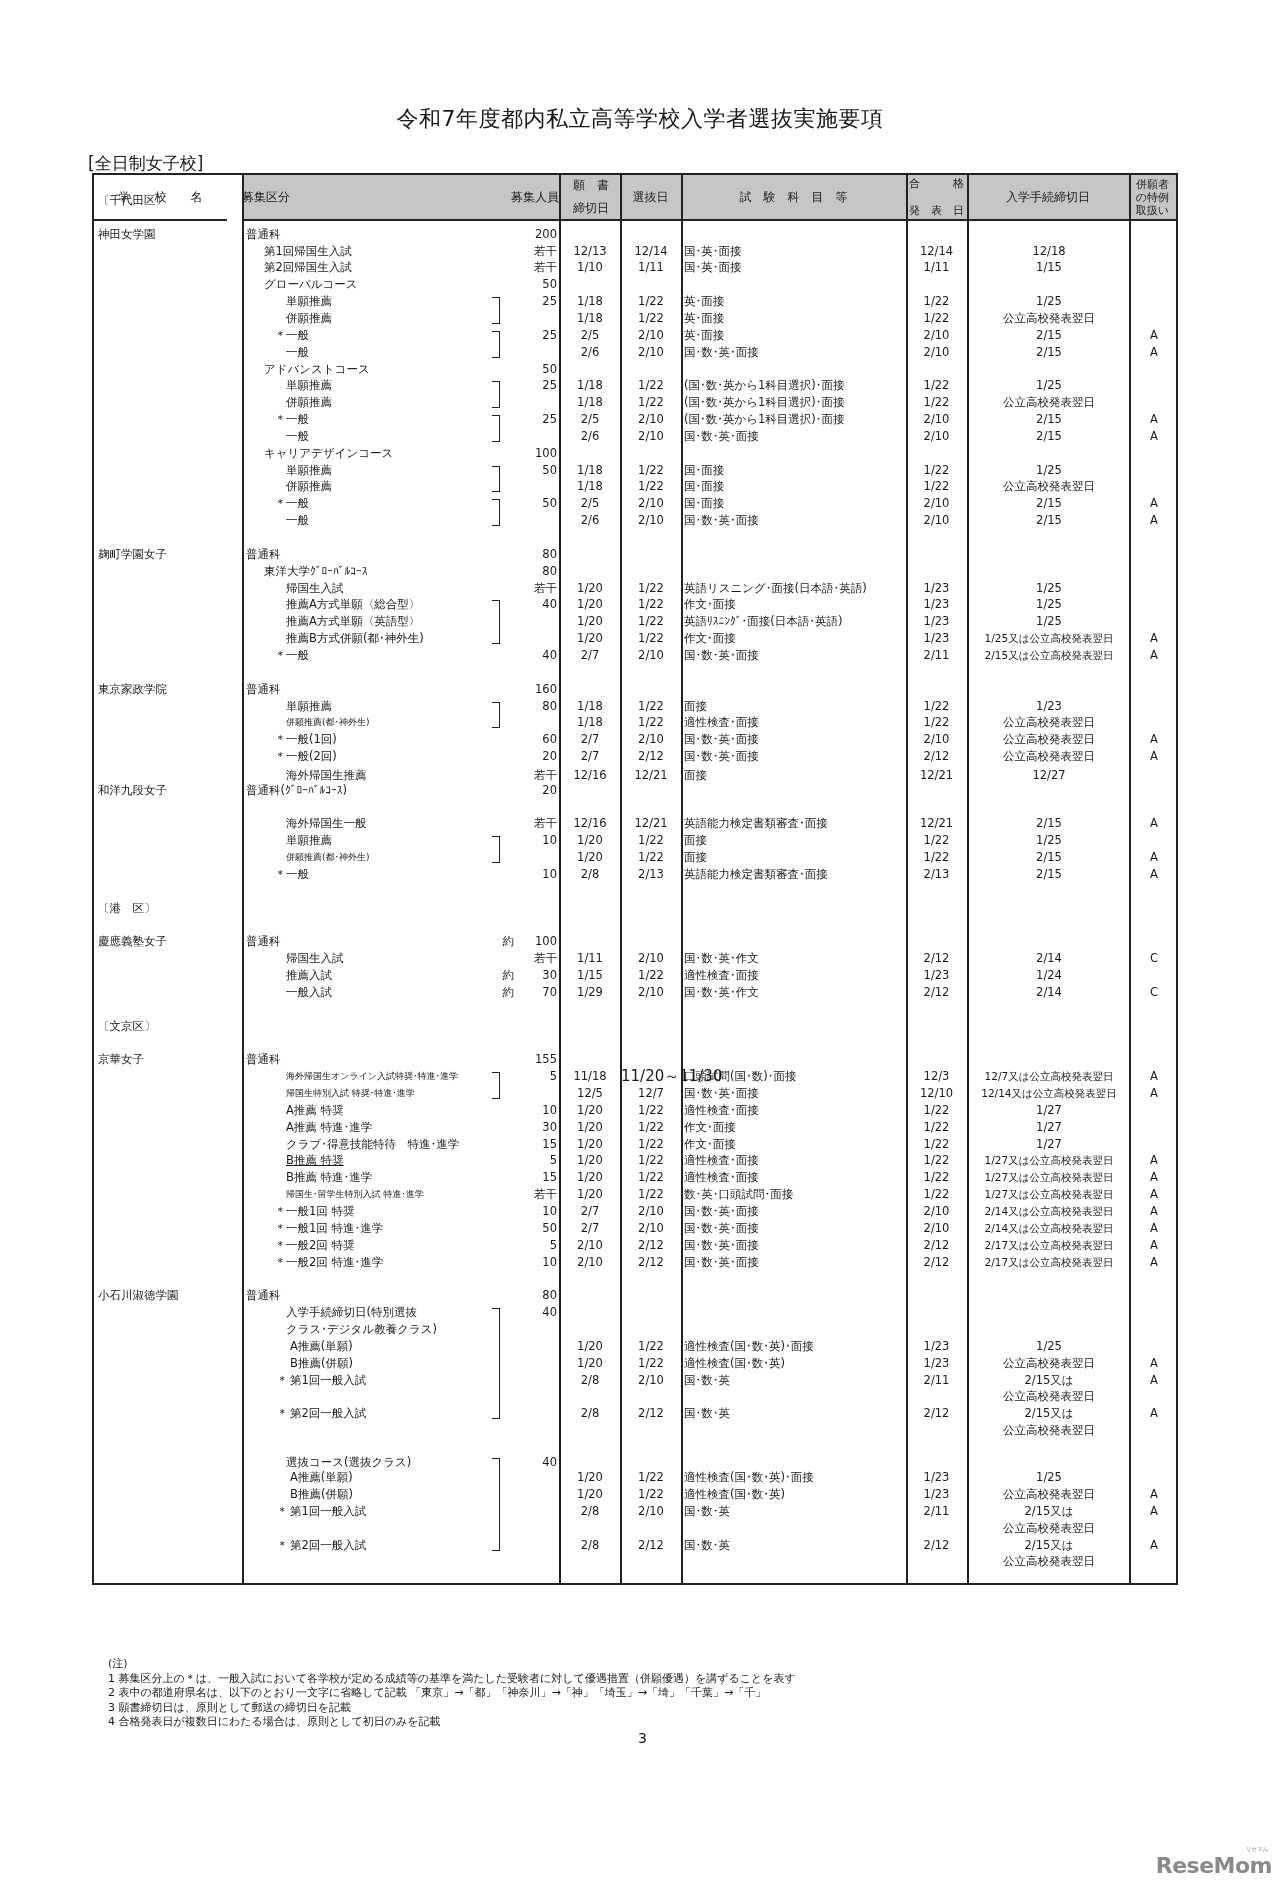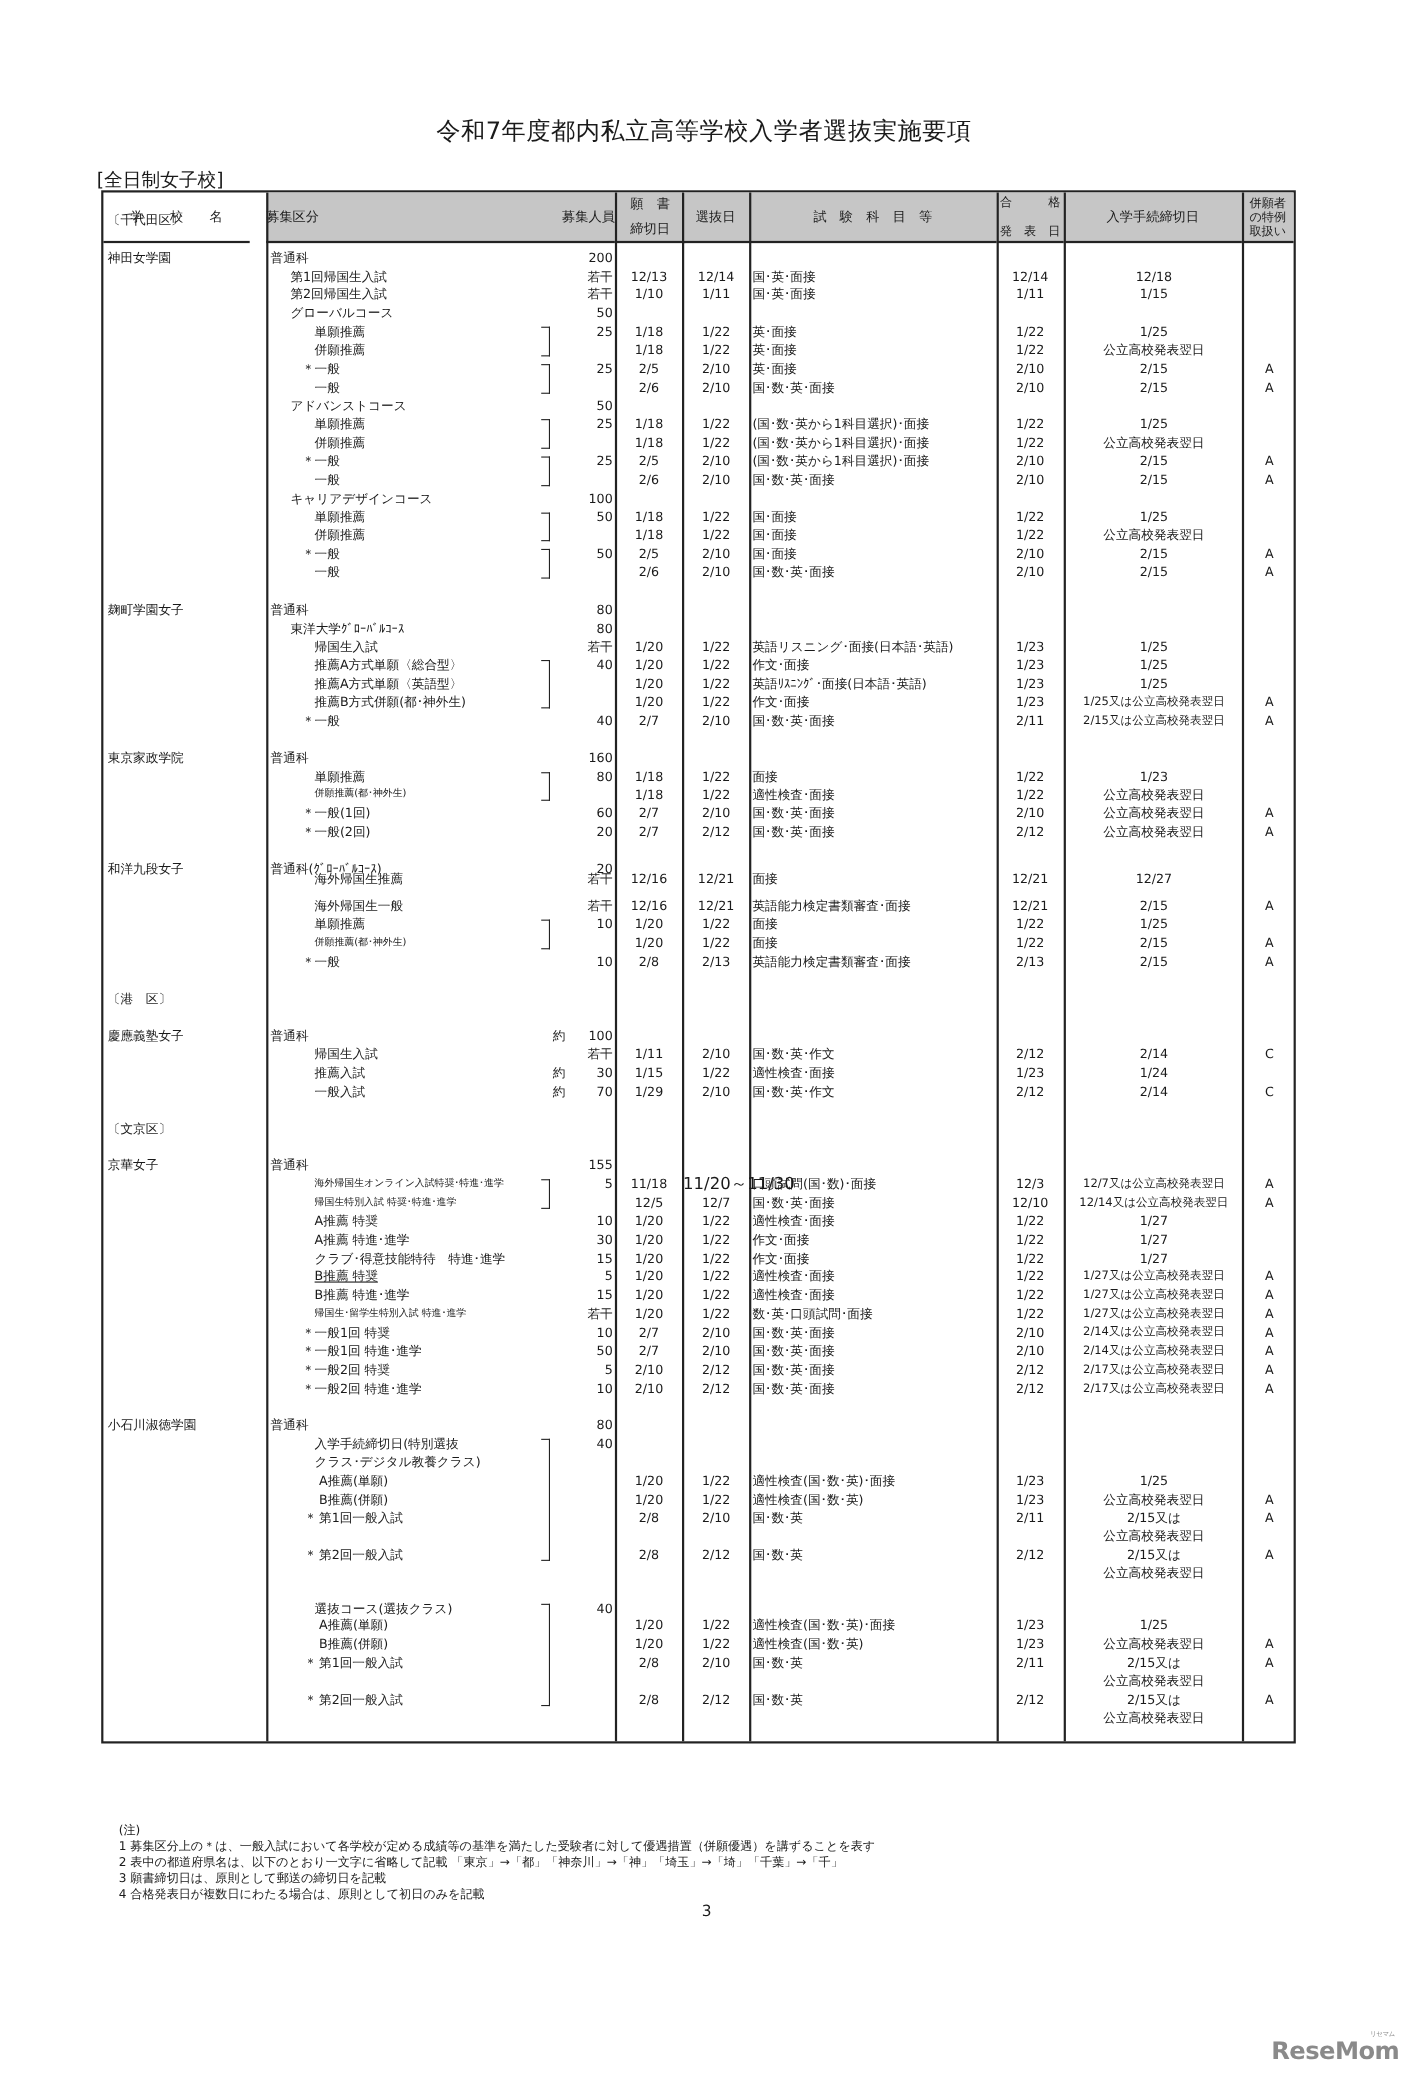--- a/index.html
+++ b/index.html
@@ -320,21 +320,21 @@
         <span class="c c-subj">国･数･英･面接</span>
         <span class="c c-pass">2/12</span>
         <span class="c c-proc">公立高校発表翌日</span>
         <span class="c c-spec">A</span>
       </div>
       <div class="row" style="top: 606.75px;">
         <span class="c c-school">和洋九段女子</span>
         <span class="c c-cat" style="left: 152px;">普通科(ｸﾞﾛｰﾊﾞﾙｺｰｽ)</span>
         <span class="c c-cap">20</span>
       </div>
-      <div class="row" style="top: 616px;">
+      <div class="row" style="top: 592px;">
         <span class="c c-cat" style="left: 192px;">海外帰国生推薦</span>
         <span class="c c-cap">若干</span>
         <span class="c c-due">12/16</span>
         <span class="c c-sel">12/21</span>
         <span class="c c-subj">面接</span>
         <span class="c c-pass">12/21</span>
         <span class="c c-proc">12/27</span>
       </div>
       <div class="row" style="top: 640.45px;">
         <span class="c c-cat" style="left: 192px;">海外帰国生一般</span>

